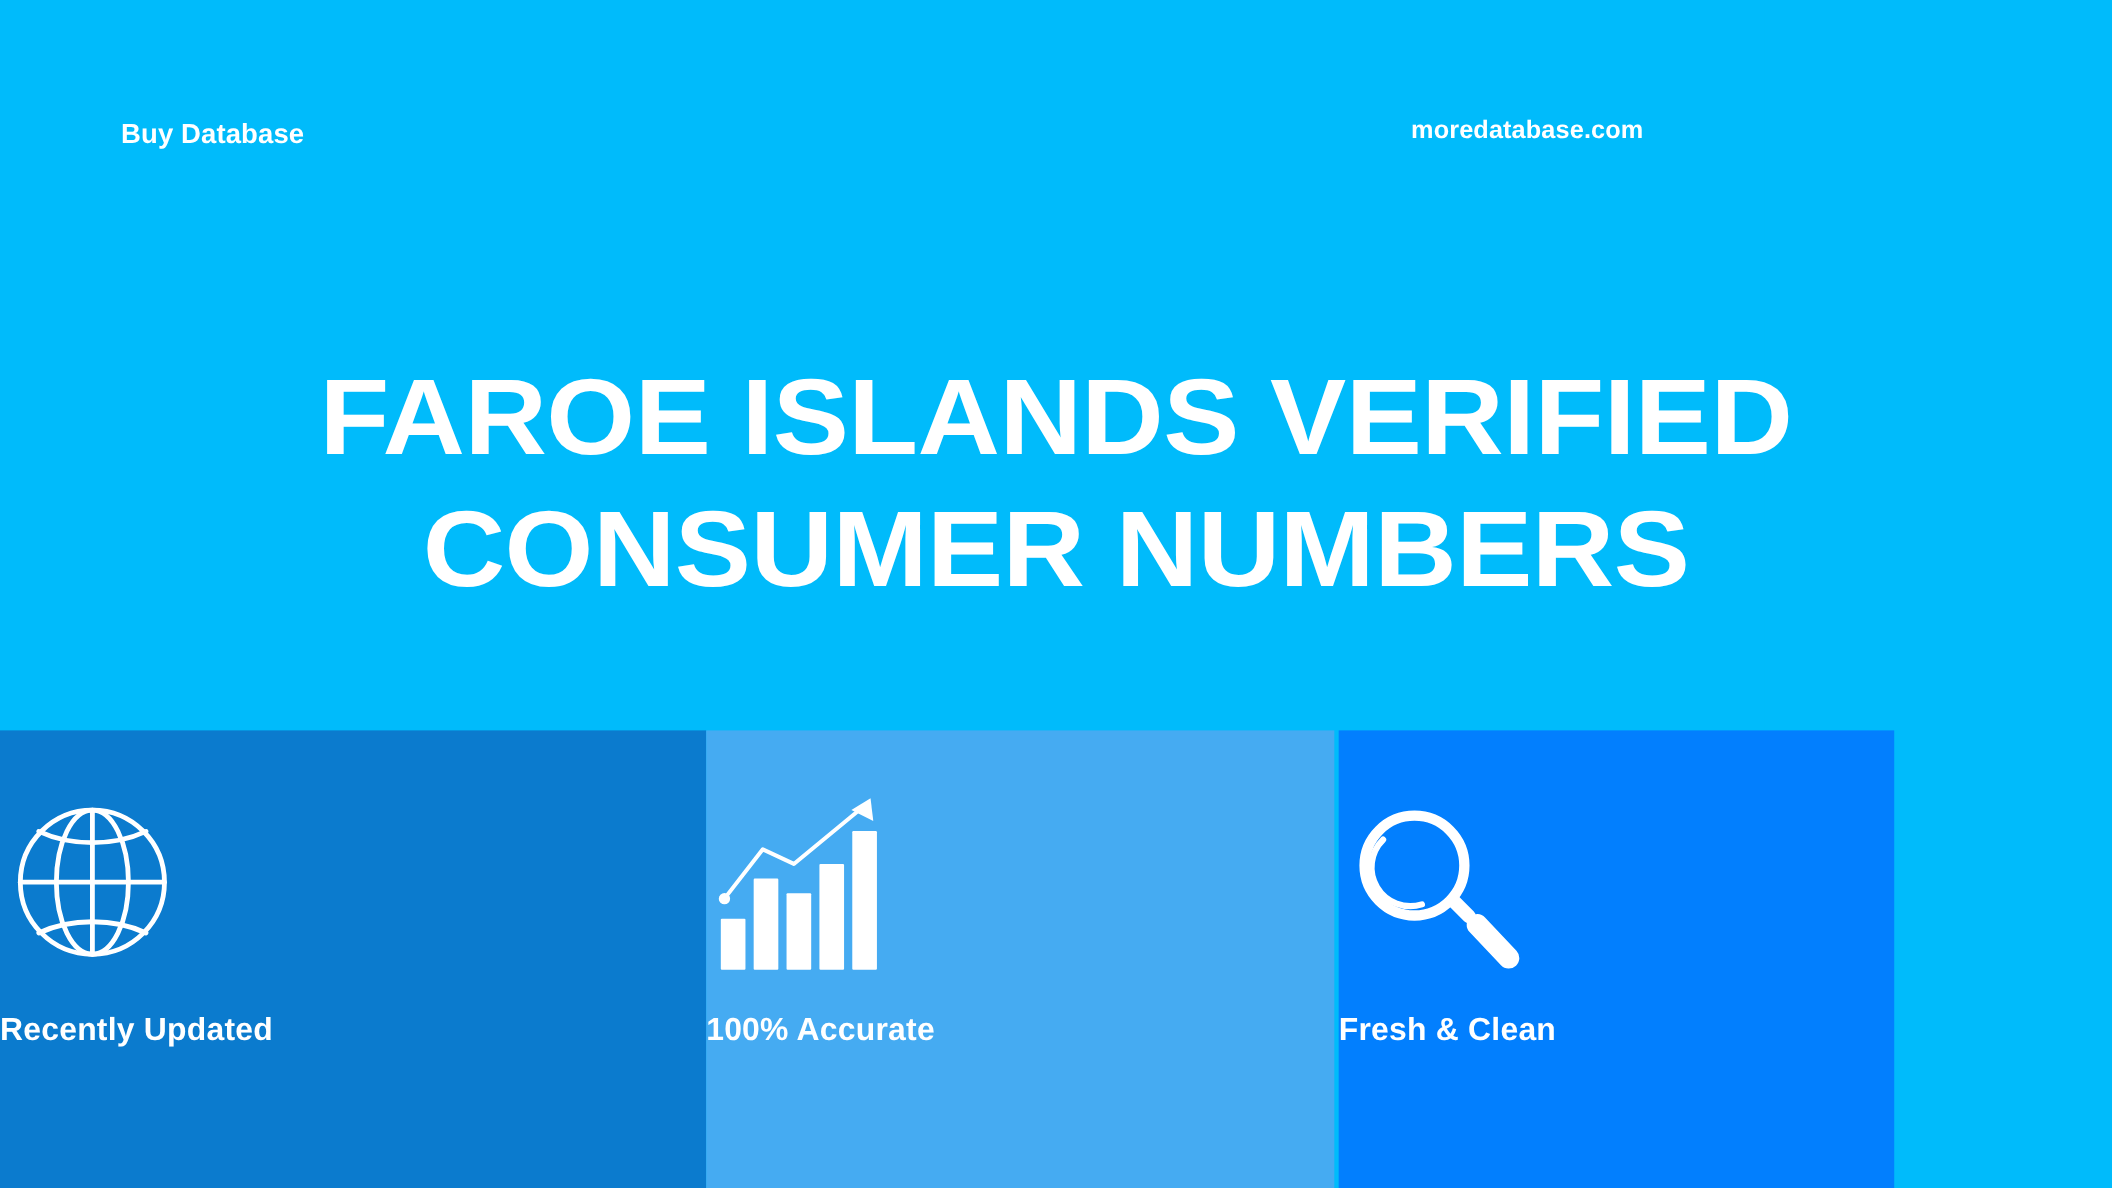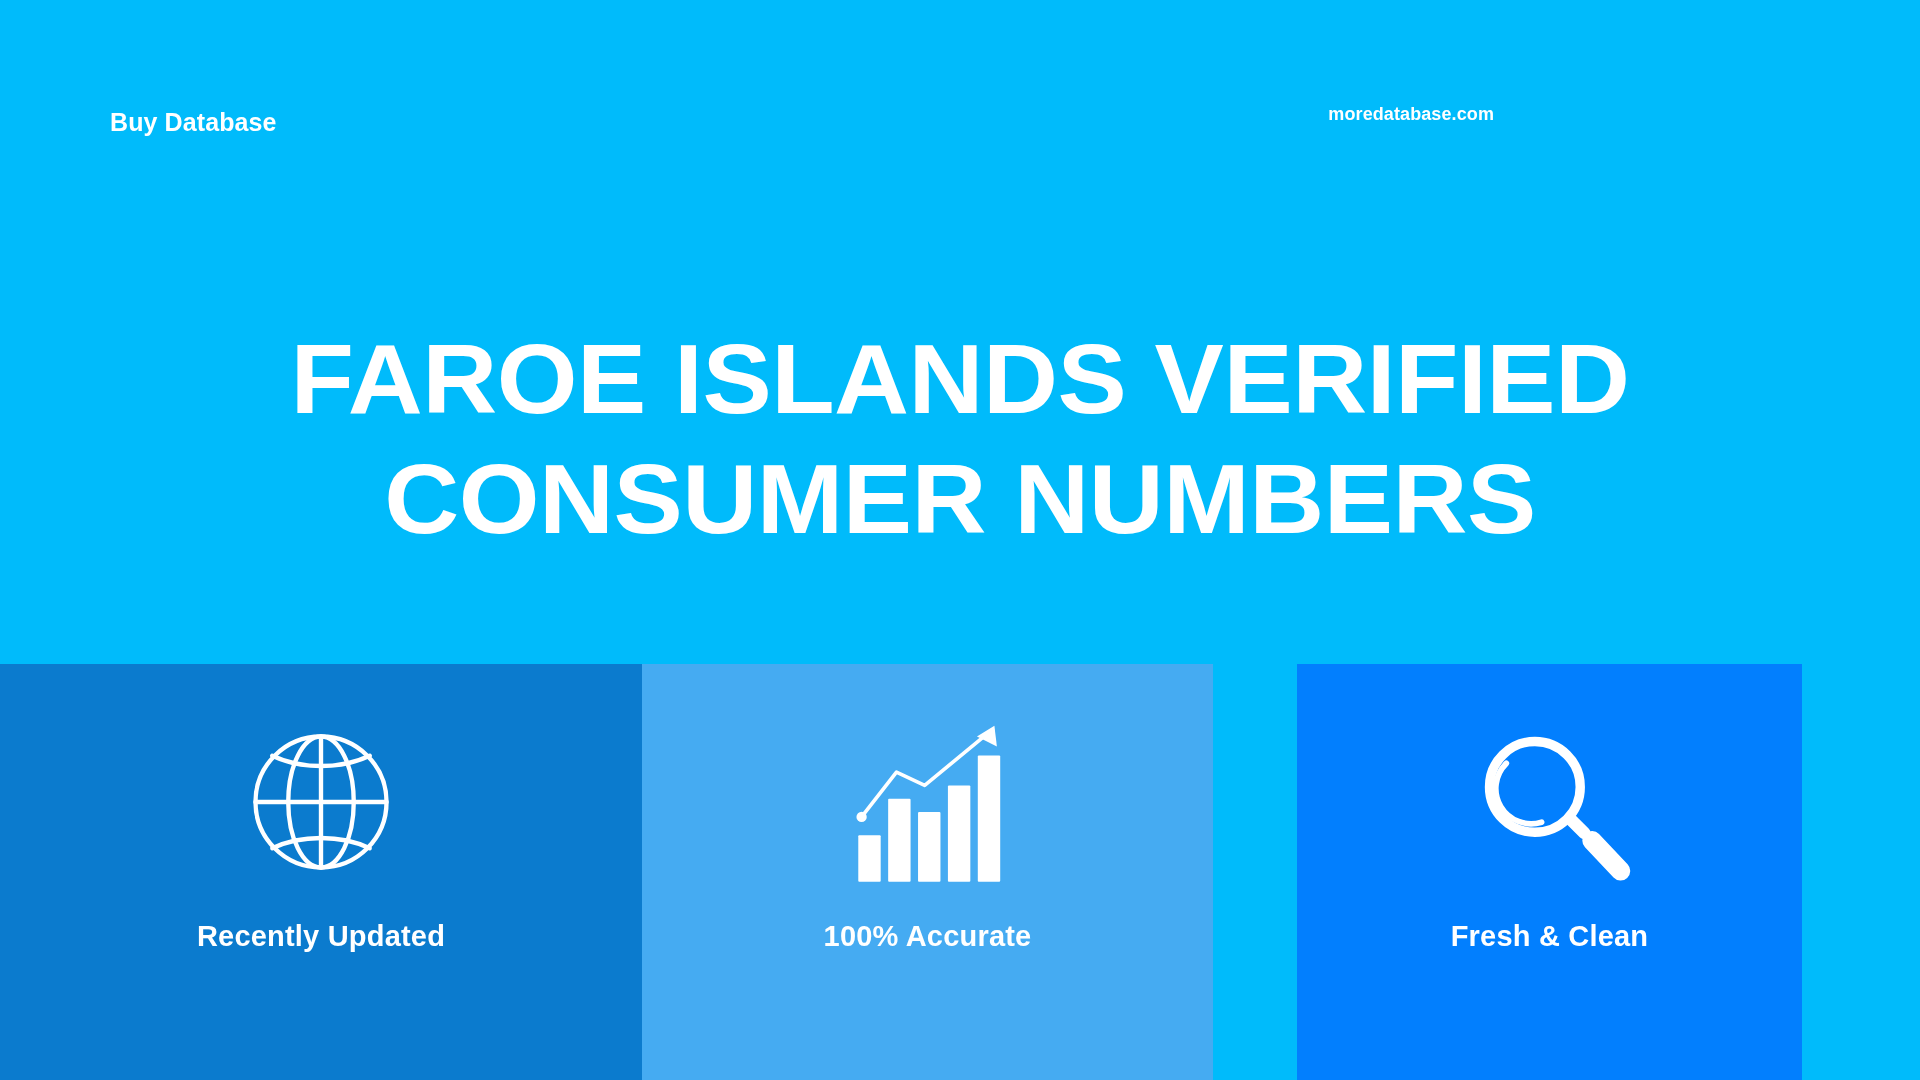--- a/index.html
+++ b/index.html
@@ -38,21 +38,21 @@
     font-weight: 700;
     color: #ffffff;
     letter-spacing: 0.1px;
     white-space: nowrap;
   }
 
   .site {
     position: absolute;
     right: 110px;
     top: 104px;
-    font-size: 18px;
+    font-size: 23px;
     font-weight: 700;
     color: #ffffff;
     letter-spacing: 0.1px;
     white-space: nowrap;
   }
 
   .headline {
     position: absolute;
     left: 0;
     top: 320px;
@@ -80,25 +80,25 @@
     width: 1920px;
     height: 416px;
   }
 
   .panel {
     position: absolute;
     top: 0;
     height: 416px;
     display: flex;
     flex-direction: column;
-    align-items: center;
+    align-items: flex-start;
   }
   .panel-0 { left: 0px;    width: 642px; background: #0b7bce; }
   .panel-1 { left: 642px;  width: 571px; background: #45abf2; }
-  .panel-2 { left: 1297px; width: 505px; background: #027ffe; }
+  .panel-2 { left: 1217px; width: 505px; background: #027ffe; }
 
   .icon-wrap {
     margin-top: 54px;
     height: 168px;
     display: flex;
     align-items: center;
     justify-content: center;
   }
 
   .feature-label {

